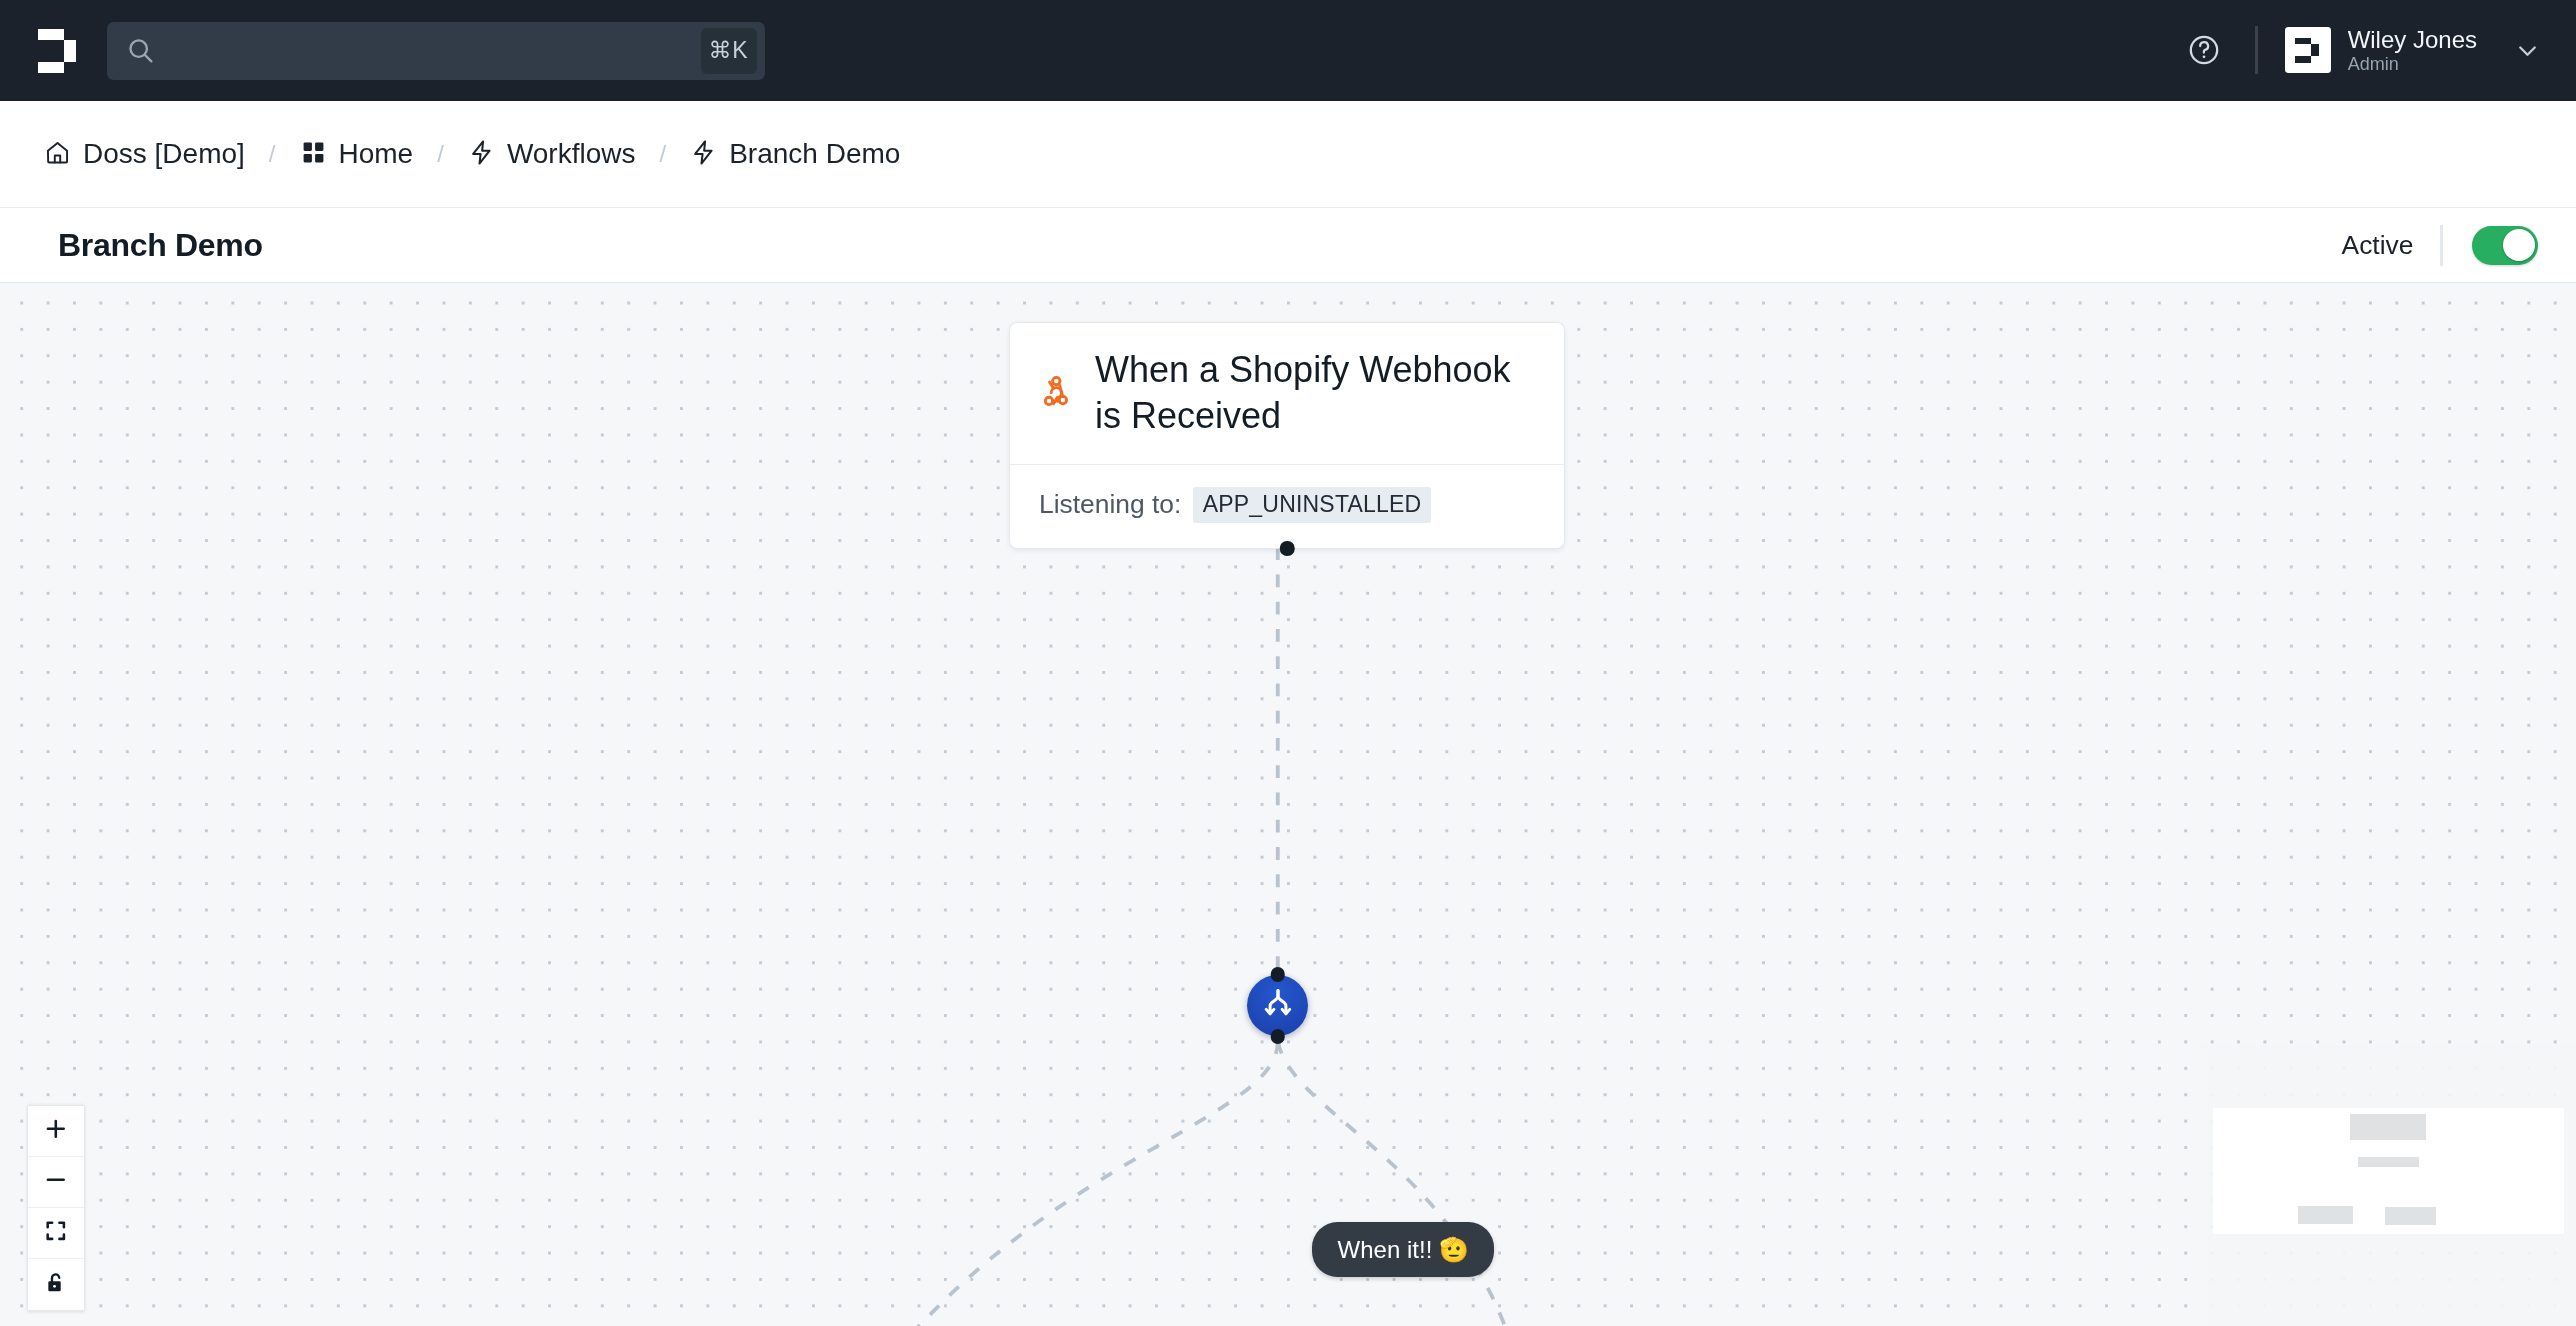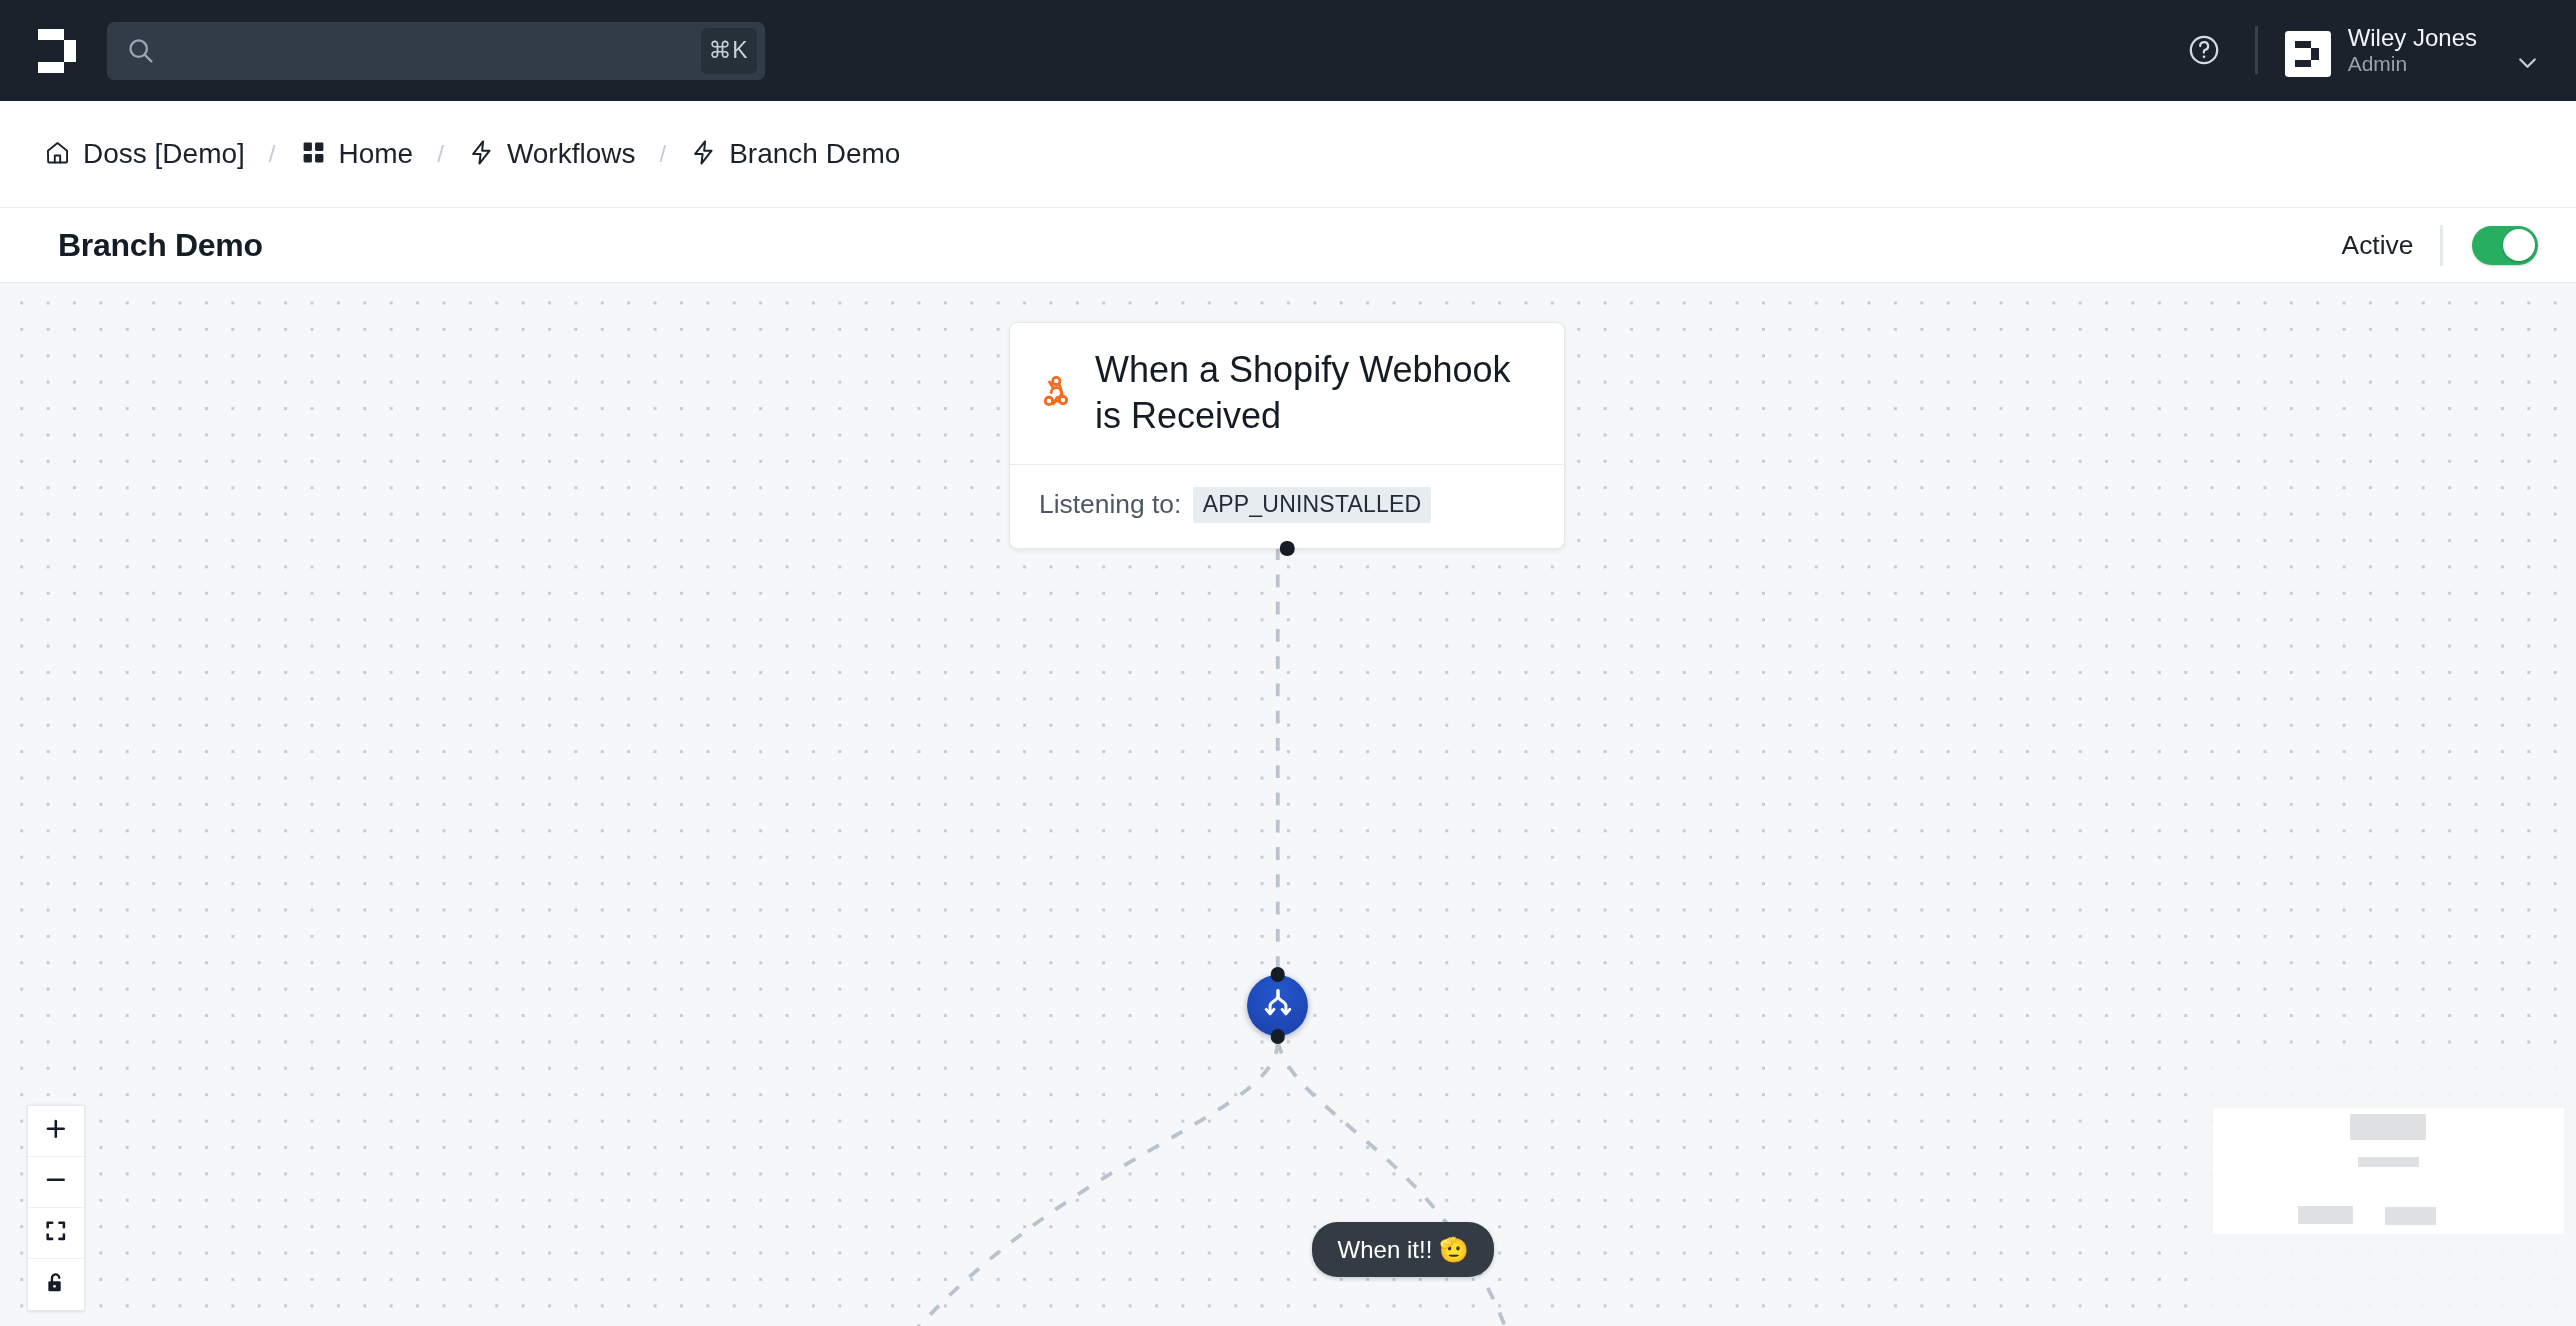--- a/index.html
+++ b/index.html
@@ -58,33 +58,33 @@
   .topbar-right {
     margin-left: auto; margin-right: 34px;
     display: flex; align-items: center; gap: 0;
   }
   .help-btn {
     width: 48px; height: 48px;
     display: flex; align-items: center; justify-content: center;
     margin-right: 27px;
   }
   .tb-divider { width: 2.6px; height: 48px; background: #39424d; margin-right: 27px; }
-  .user-block { display: flex; align-items: flex-end; gap: 17px; }
+  .user-block { display: flex; align-items: center; gap: 17px; }
   .avatar {
     width: 46px; height: 46px;
     background: #ffffff; border-radius: 3.4px;
     position: relative; flex: none;
   }
   .avatar i { position: absolute; background: #1b222b; display: block; }
   .avatar .ab-top    { left: 10.2px; top: 10.2px; width: 16px; height: 6.8px; }
   .avatar .ab-bottom { left: 10.2px; top: 29px; width: 16px; height: 6.8px; }
   .avatar .ab-right  { left: 26.4px; top: 17px; width: 7.7px; height: 12px; }
   .user-text { display: flex; flex-direction: column; line-height: 1.18; }
   .user-name { color: #f2f5f8; font-size: 24px; }
-  .user-role { color: #97a2ae; font-size: 21px; }
+  .user-role { color: #97a2ae; font-size: 18px; }
   .user-caret { margin-left: 19px; display: flex; align-items: center; }
 
   
   .crumbbar {
     position: absolute; top: 101px; left: 0;
     width: 2576px; height: 107px;
     background: #ffffff;
     border-bottom: 1.7px solid #e8ecf1;
     display: flex; align-items: center;
     padding-left: 44px;

